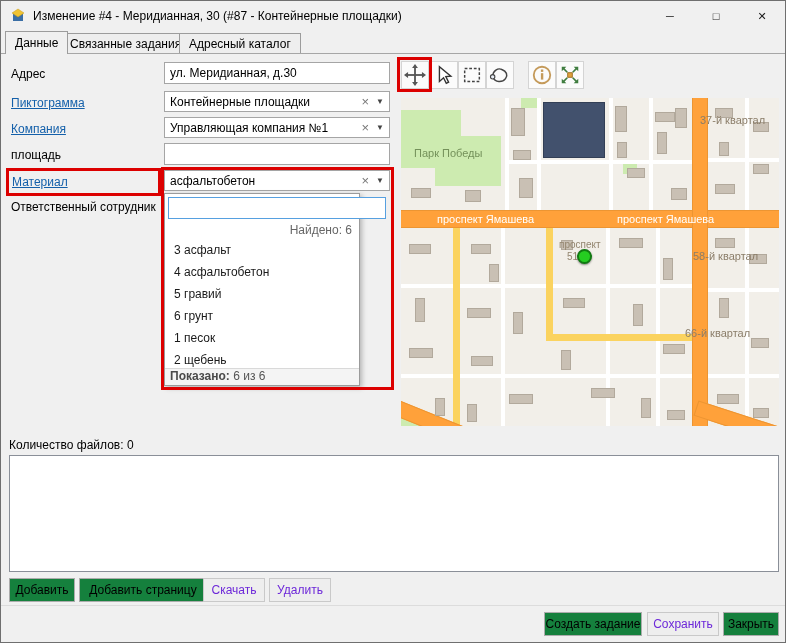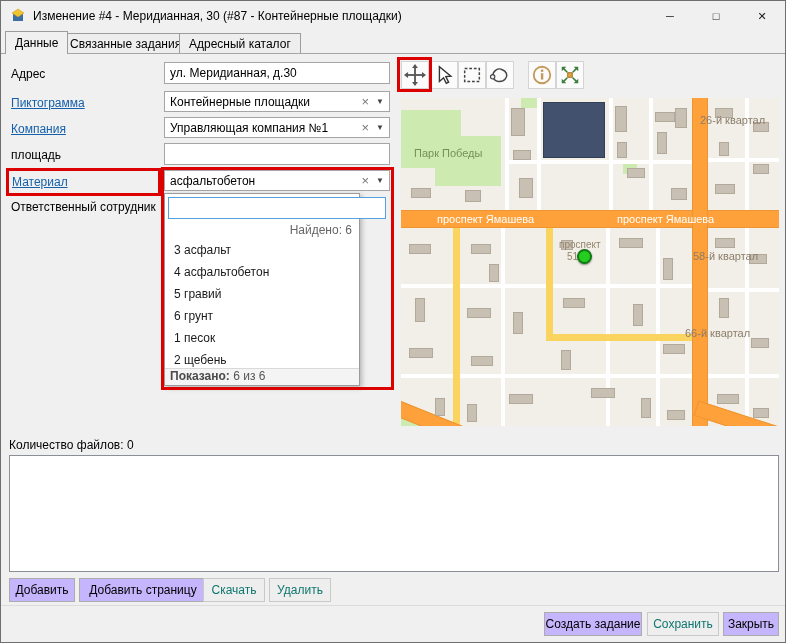--- a/index.html
+++ b/index.html
@@ -53,22 +53,22 @@
   .ml.park { color:#74915a; }
   .ml.road { color:#ffffff; }
   .ml.q { color:#8b7d69; }
   .ml.q51 { font-size:10px; color:#93856f; }
   .marker { position:absolute; width:15px; height:15px; border-radius:50%; background:#25cd21; border:2px solid #117a11; box-shadow:0 1px 2px rgba(0,0,0,.45); z-index:5; cursor:pointer; }
 
   
   .hl { position:absolute; border:3px solid #dc0000; z-index:60; pointer-events:none; background:transparent; }
 
   
-  .btn { position:absolute; height:24px; line-height:22px; text-align:center; background:#c4b5fd; border:1px solid #acacac; cursor:pointer; font-size:12px; }
-  .btn.dis { color:#0f766e; background:#eeeeee; border-color:#c9c9c9; cursor:default; }
+  .btn { position:absolute; height:24px; line-height:22px; text-align:center; background:#15803d; border:1px solid #acacac; cursor:pointer; font-size:12px; }
+  .btn.dis { color:#6d28d9; background:#eeeeee; border-color:#c9c9c9; cursor:default; }
   .filelist { position:absolute; background:#ffffff; border:1px solid #8a8f98; }
   .divider { position:absolute; background:#dcdcdc; }
 </style>
 </head>
 <body>
 
 <div class="win">
 
   <div class="titlebar">
     <span class="appicon">
@@ -263,21 +263,21 @@
     <i class="b" style="left:314px;top:140px;width:20px;height:10px;"></i>
     <i class="b" style="left:348px;top:156px;width:18px;height:10px;"></i>
     <i class="b" style="left:318px;top:200px;width:10px;height:20px;"></i>
     <i class="b" style="left:350px;top:240px;width:18px;height:10px;"></i>
     <i class="b" style="left:316px;top:296px;width:22px;height:10px;"></i>
     <i class="b" style="left:352px;top:310px;width:16px;height:10px;"></i>
 
     <div class="ml park" style="left:13px;top:49px;">Парк Победы</div>
     <div class="ml road" style="left:36px;top:115px;">проспект Ямашева</div>
     <div class="ml road" style="left:216px;top:115px;">проспект Ямашева</div>
-    <div class="ml q" style="left:299px;top:16px;">26-й квартал</div>
+    <div class="ml q" style="left:299px;top:16px;">37-й квартал</div>
     <div class="ml q" style="left:292px;top:152px;">58-й квартал</div>
     <div class="ml q" style="left:284px;top:229px;">66-й квартал</div>
     <div class="ml q51" style="left:158px;top:141px;">проспект</div>
     <div class="ml q51" style="left:166px;top:153px;">51А</div>
 
     <div class="marker" style="left:176px;top:151px;"></div>
   </div>
 
   <div class="hl" style="left:5px;top:167px;width:155px;height:28px;"></div>
   <div class="hl" style="left:160px;top:166px;width:233px;height:223px;"></div>

